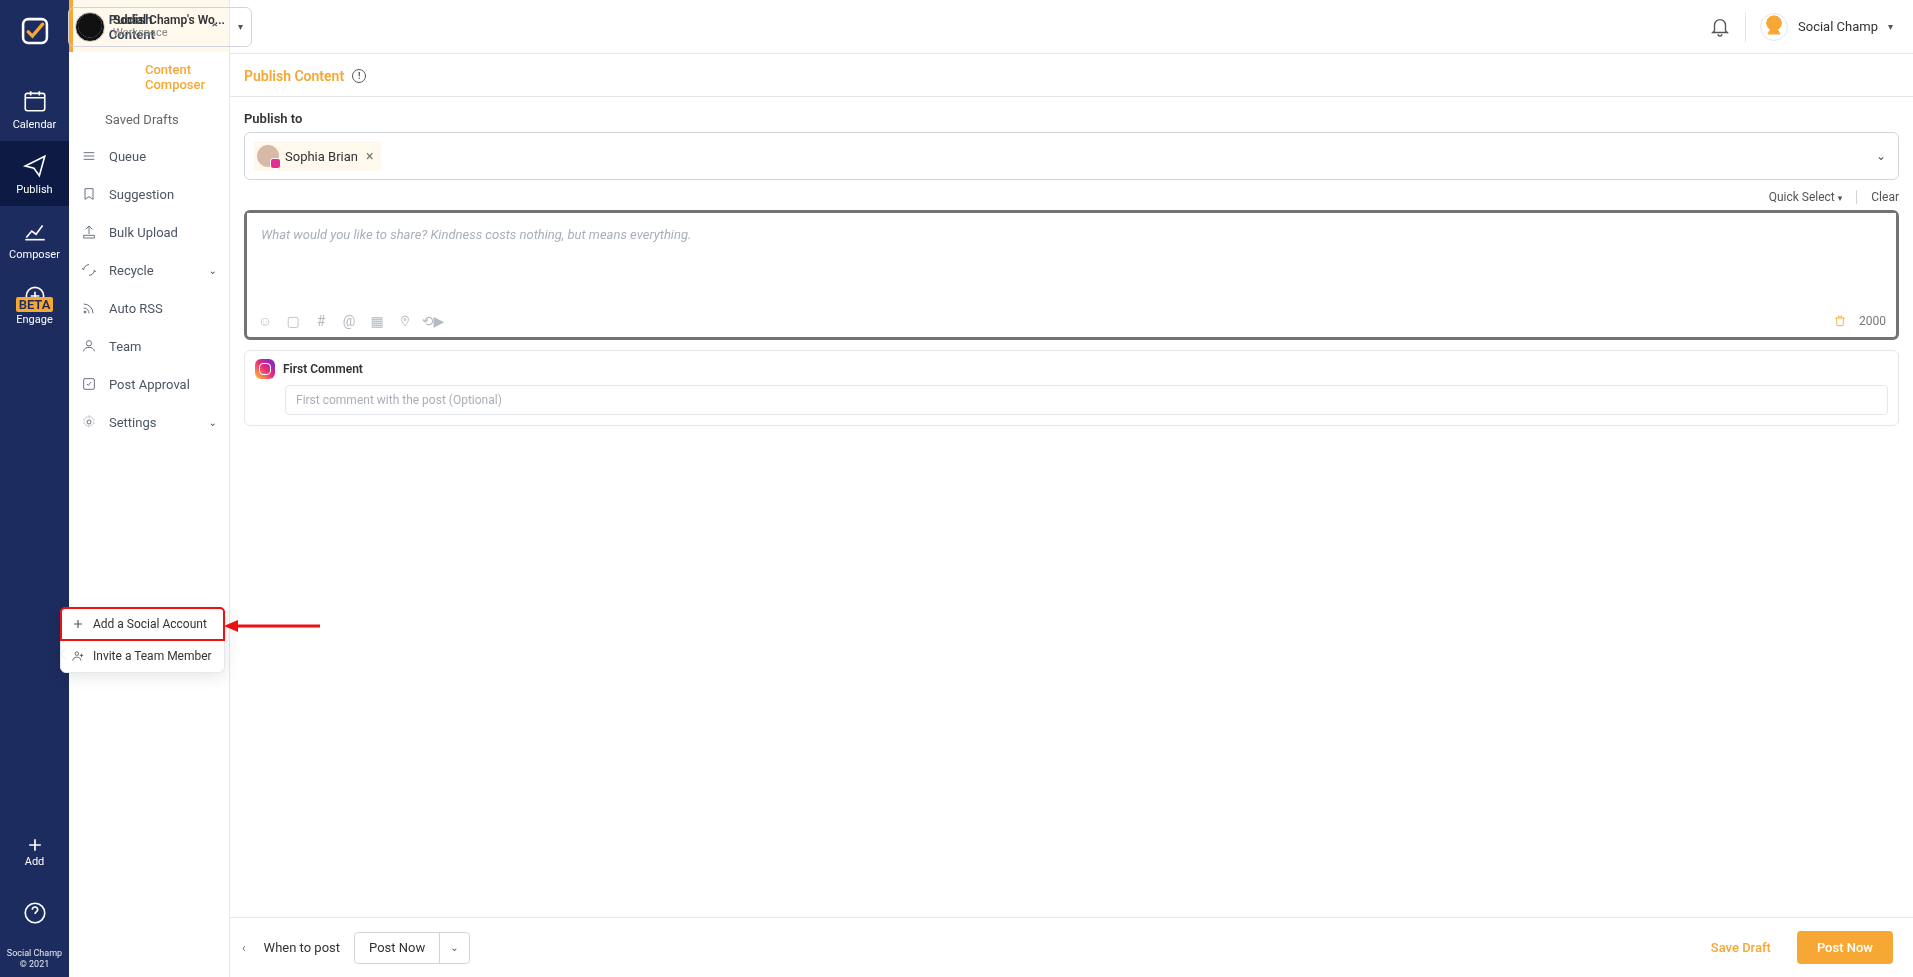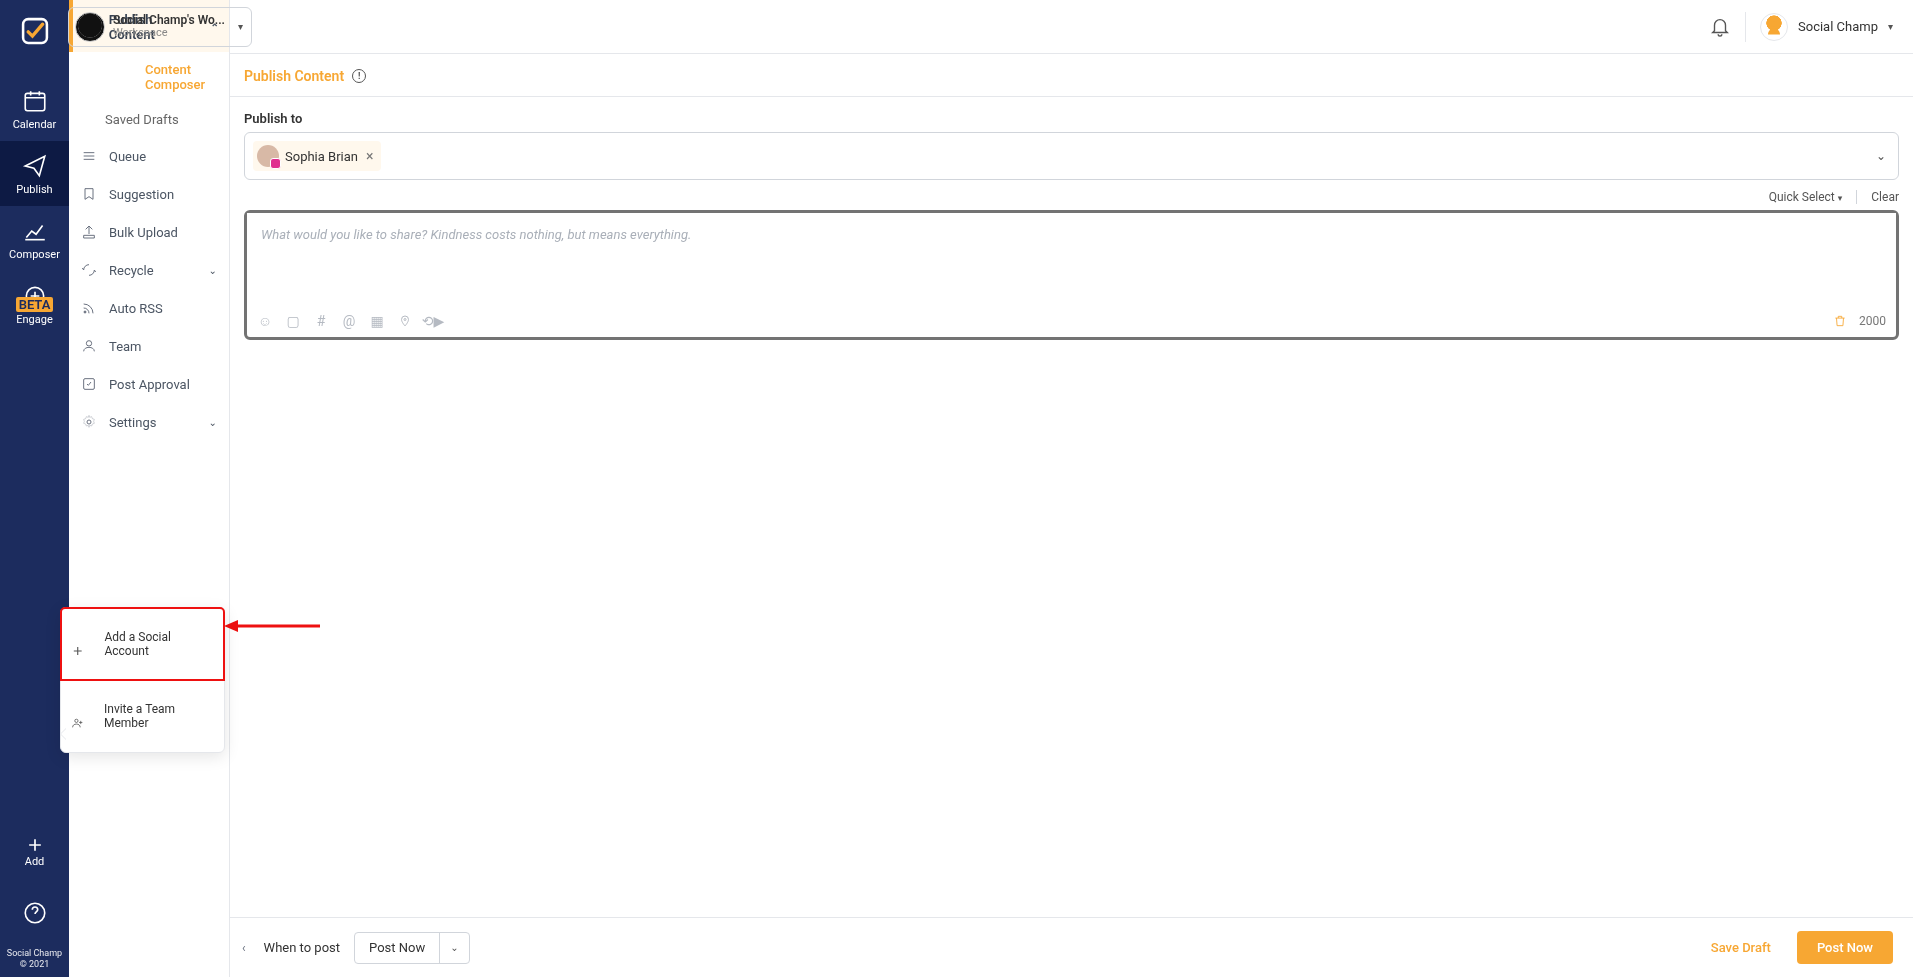--- a/index.html
+++ b/index.html
@@ -79,21 +79,21 @@
 .first-comment-box { border: 1px solid #e5e7eb; border-radius: 6px; margin-top: 10px; padding: 8px 10px 10px; }
 .fc-head { display: flex; align-items: center; gap: 8px; margin-bottom: 6px; }
 .ig-icon { width: 20px; height: 20px; border-radius: 6px; background: linear-gradient(45deg, #f9ce34, #ee2a7b 50%, #6228d7); position: relative; }
 .ig-icon::after { content: ""; position: absolute; inset: 4px; border: 1.5px solid #fff; border-radius: 4px; }
 .fc-label { font-size: 12px; font-weight: 600; color: #333; }
 .fc-input { width: calc(100% - 30px); margin-left: 30px; border: 1px solid #e5e7eb; border-radius: 4px; padding: 7px 10px; font-size: 12px; outline: none; }
 .fc-input::placeholder { color: #a9afb8; }
 
 
 .popover { position: fixed; left: 60px; top: 607px; width: 165px; background: #fff; border: 1px solid #e5e7eb; border-radius: 6px; box-shadow: 0 4px 16px rgba(0,0,0,.1); font-size: 12px; color: #333; z-index: 50; }
-.pop-item { display: flex; align-items: flex-end; gap: 20px; padding: 22px 10px; cursor: pointer; }
+.pop-item { display: flex; align-items: center; gap: 8px; padding: 9px 10px; cursor: pointer; }
 .pop-item.first { outline: 2px solid #e11; outline-offset: -1px; border-radius: 4px 4px 0 0; }
 .pop-item svg { width: 14px; height: 14px; }
 .popover::before { content: ""; position: absolute; left: -6px; bottom: 12px; border: 6px solid transparent; border-right-color: #fff; filter: drop-shadow(-1px 0 0 #e5e7eb); }
 .red-arrow { position: fixed; left: 224px; top: 616px; z-index: 49; }
 
 
 .bottom { height: 60px; border-top: 1px solid #e5e7eb; display: flex; align-items: center; padding: 0 20px 0 8px; gap: 14px; position: relative; }
 .bottom-collapse { font-size: 12px; color: #6b7280; cursor: pointer; padding: 4px; }
 .when-label { font-size: 13px; color: #333; margin-left: 0; }
 .when-select { display: flex; align-items: center; border: 1px solid #d1d5db; border-radius: 4px; height: 32px; }
@@ -301,20 +301,27 @@
           </span>
           <span class="ci">⟲▶</span>
           <span class="spacer"></span>
           <svg class="trash" viewBox="0 0 24 24" fill="none" stroke="currentColor" stroke-width="1.5">
               <path d="M4 7h16M9 7V4h6v3M6 7l1 13h10l1-13"></path>
             </svg>
           <span class="char-count">2000</span>
         </div>
       </div>
 
+      <div class="first-comment-box">
+        <div class="fc-head">
+          <div class="ig-icon"></div>
+          <span class="fc-label">First Comment</span>
+        </div>
+        <input class="fc-input" placeholder="First comment with the post (Optional)" style="">
+      </div>
     </div>
 
     <div class="bottom">
       <span class="bottom-collapse">‹</span>
       <span class="when-label">When to post</span>
       <div class="when-select">
         <span class="val">Post Now</span>
         <span class="dd">⌄</span>
       </div>
       <div class="bottom-spacer"></div>

